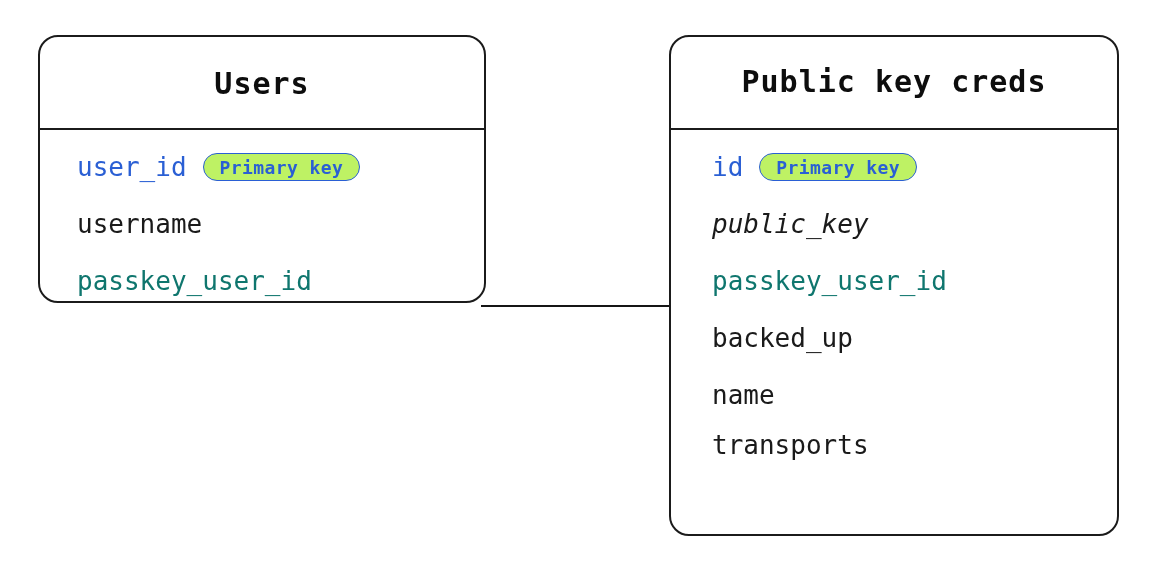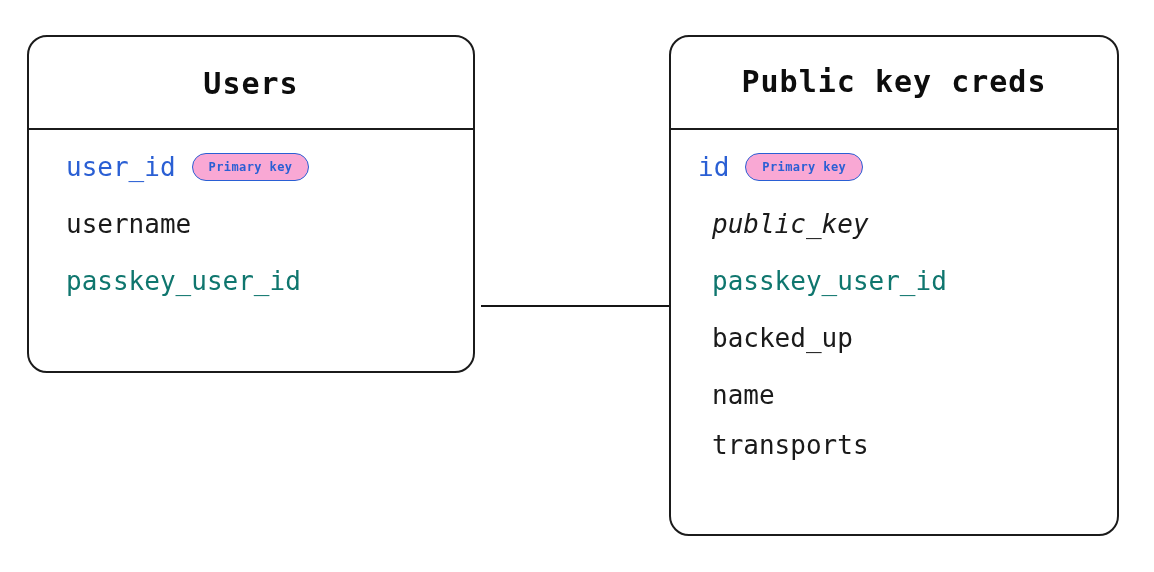--- a/index.html
+++ b/index.html
@@ -21,31 +21,31 @@
   .fields{position:absolute;left:0;right:0;}
   .field-row{position:absolute;display:flex;align-items:center;
              height:34px;white-space:nowrap;}
   .field-name{font-size:26px;line-height:1;color:#1a1a1a;}
   .field-name.pk{color:#2a5fd4;}
   .field-name.fk{color:#0f766e;}
 
   .badge{display:inline-flex;align-items:center;justify-content:center;
          margin-left:16px;padding:0 16px;height:28px;box-sizing:border-box;
          border:1.8px solid #2a5fd4;border-radius:14px;
-         font-size:12px;font-weight:bold;letter-spacing:.4px;
-         color:#2a5fd4;background:#f9a8d4;}
+         font-size:18px;font-weight:bold;letter-spacing:.4px;
+         color:#2a5fd4;background:#bef264;}
 
   .relation{position:absolute;height:0;border-top:2px solid #151515;}
 </style>
 </head>
 <body>
 
 <div class="canvas">
 
-  <div class="entity" id="entity-users" style="left: 27px; top: 35px; width: 448px; height: 338px;">
+  <div class="entity" id="entity-users" style="left: 38px; top: 35px; width: 448px; height: 268px;">
     <div class="entity-header" style="height: 93px;">
       <span class="entity-title">Users</span>
       <div class="divider" style="top: 91px;"></div>
     </div>
     <div class="fields" id="fields-users" style="top: 93px;">
         <div class="field-row" style="left: 37px; top: 20px;">
           <span class="field-name pk">user_id</span>
           <span class="badge">Primary key</span>
         </div>
         <div class="field-row" style="left: 37px; top: 77px;">
@@ -56,21 +56,21 @@
         </div>
       </div>
   </div>
 
   <div class="entity" id="entity-creds" style="left: 669px; top: 35px; width: 450px; height: 501px;">
     <div class="entity-header" style="height: 89px;">
       <span class="entity-title">Public key creds</span>
       <div class="divider" style="top: 91px;"></div>
     </div>
     <div class="fields" id="fields-creds" style="top: 93px;">
-        <div class="field-row" style="left: 27px; top: 20px;">
+        <div class="field-row" style="left: 41px; top: 20px;">
           <span class="field-name pk">id</span>
           <span class="badge">Primary key</span>
         </div>
         <div class="field-row" style="left: 41px; top: 77px; font-style: italic;">
           <span class="field-name">public_key</span>
         </div>
         <div class="field-row" style="left: 41px; top: 134px;">
           <span class="field-name fk">passkey_user_id</span>
         </div>
         <div class="field-row" style="left: 41px; top: 191px; justify-content: flex-end;">

